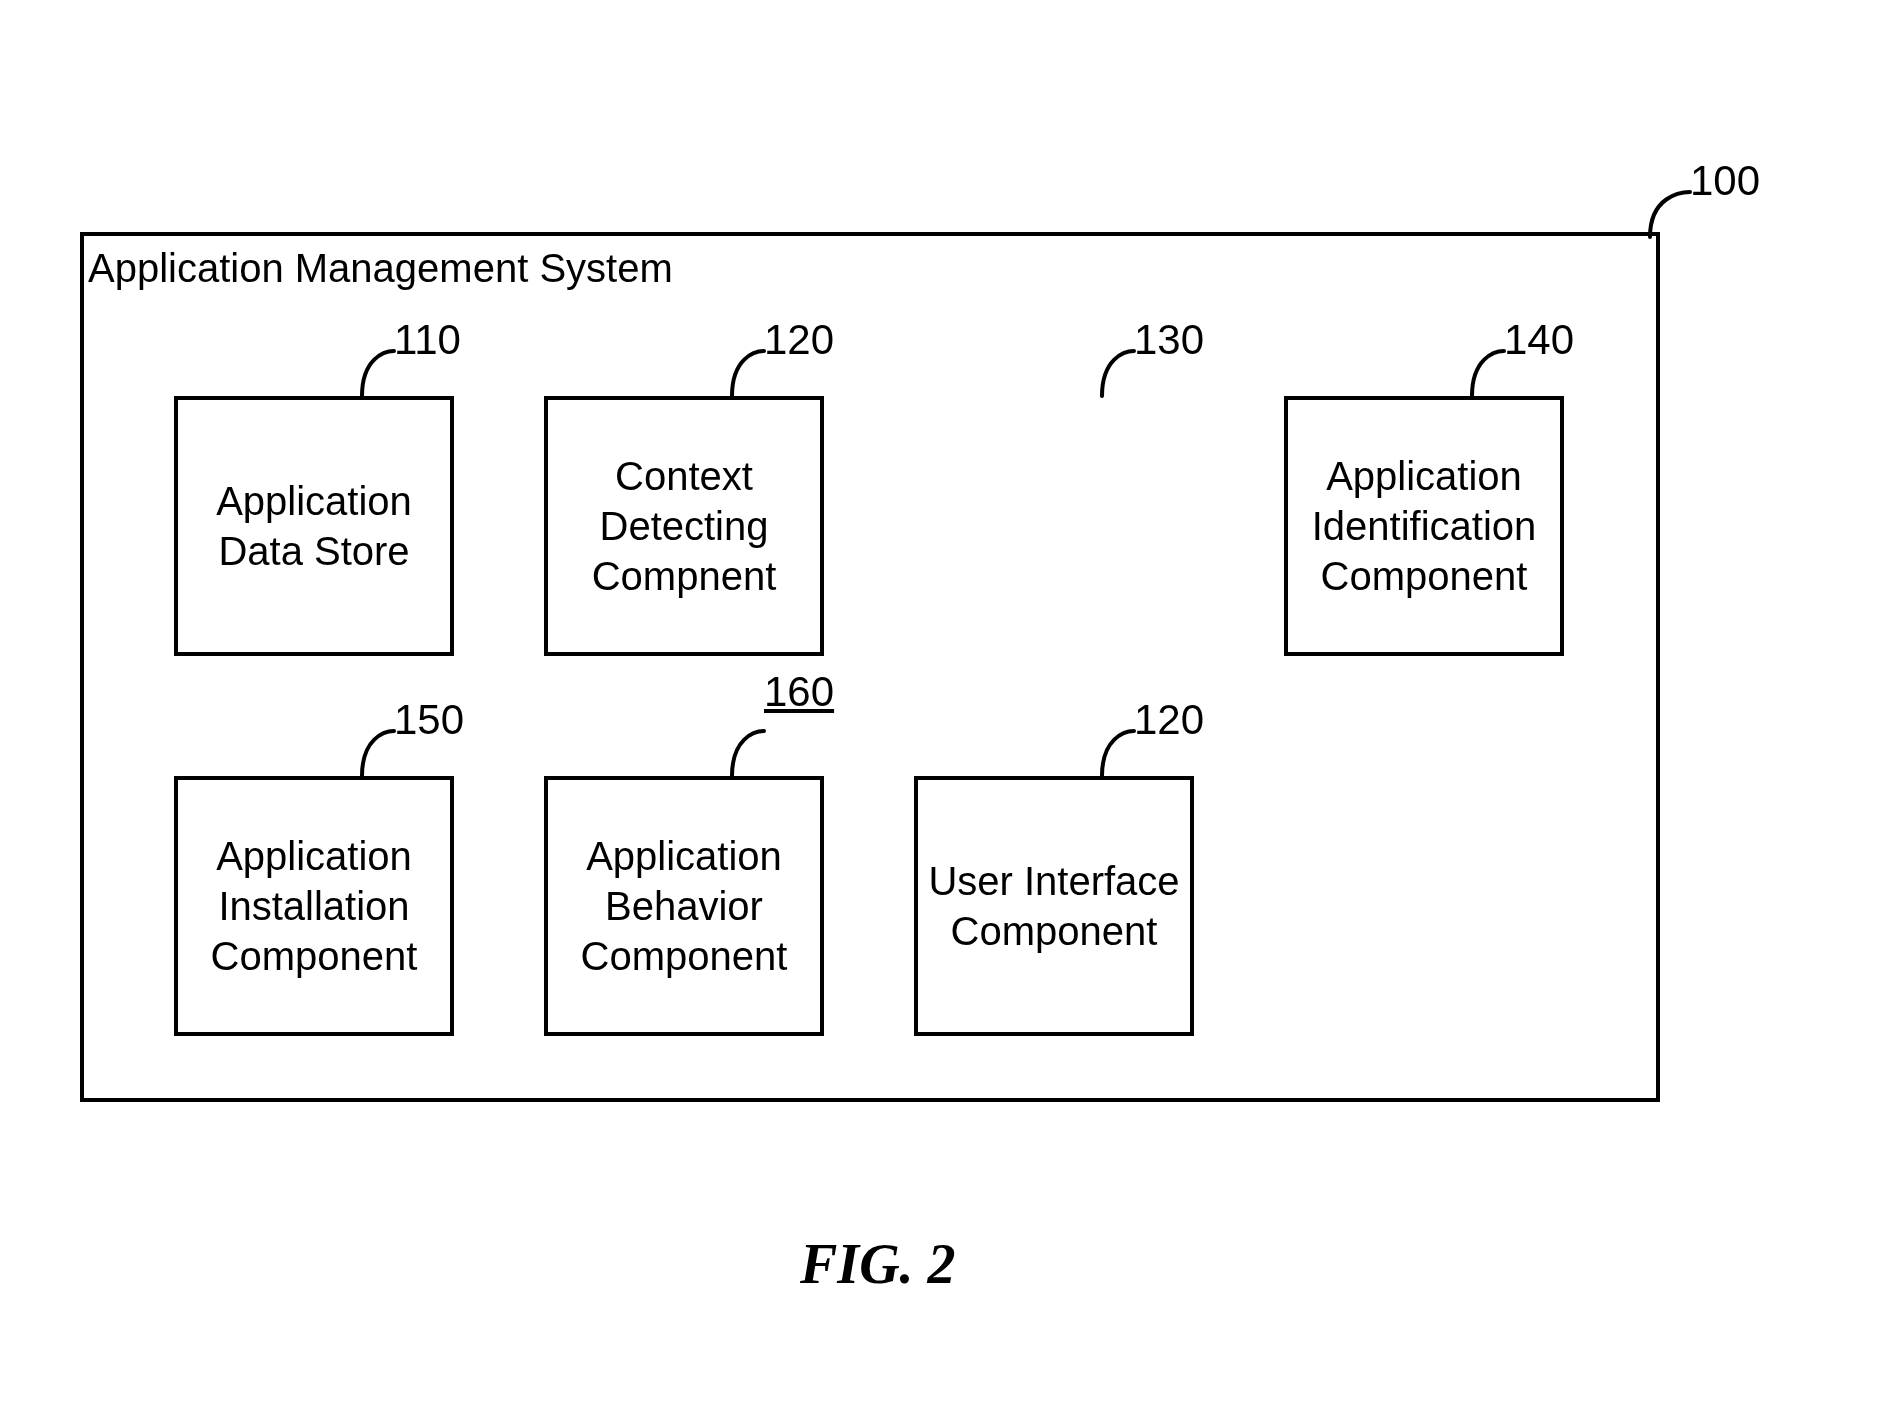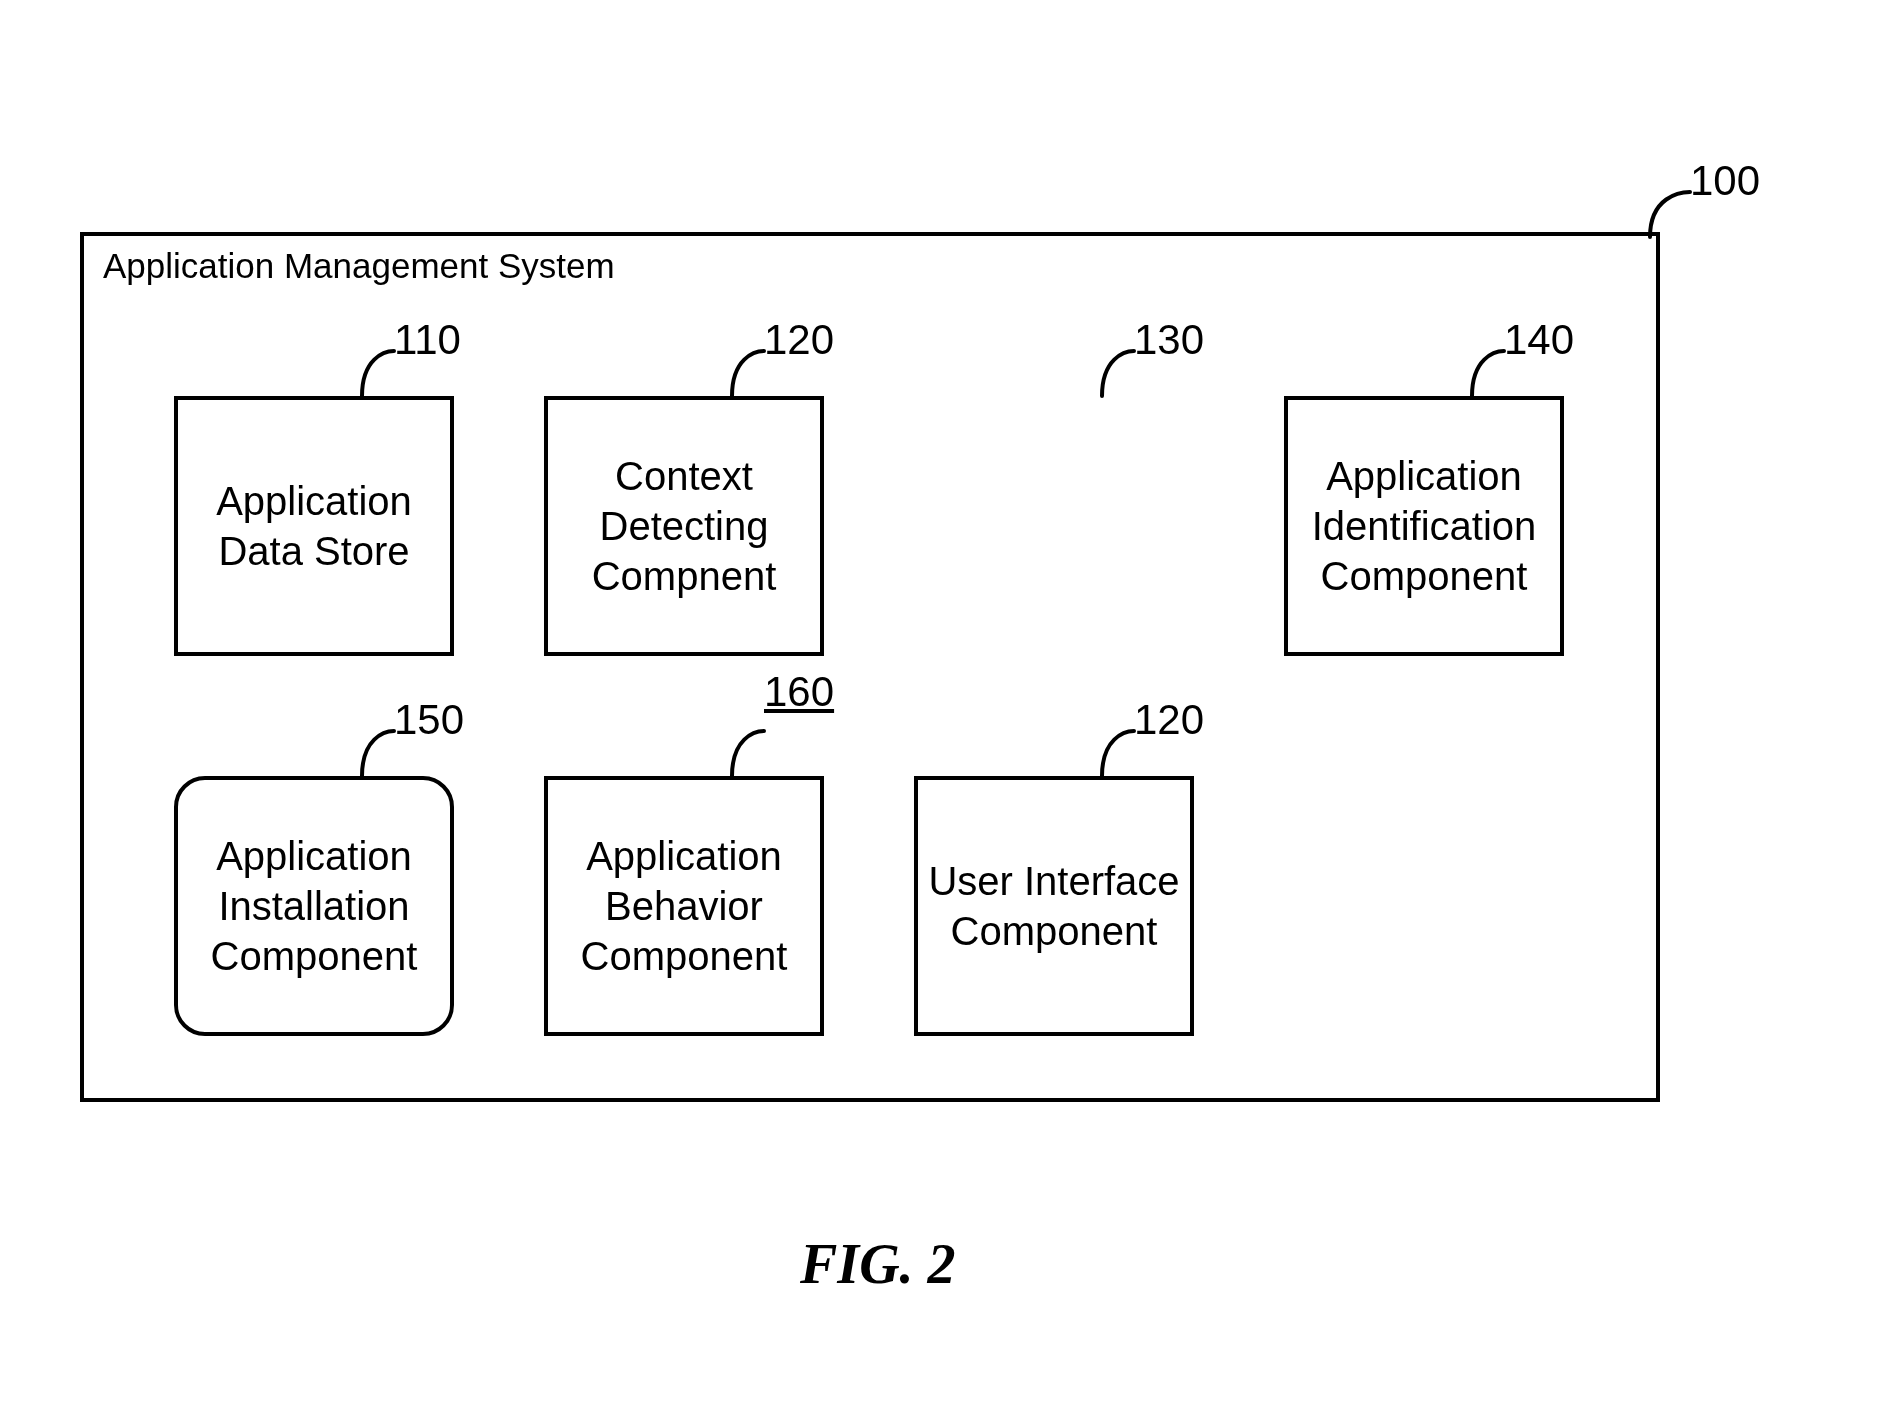--- a/index.html
+++ b/index.html
@@ -19,23 +19,23 @@
     position: absolute;
     left: 80px;
     top: 220px;
     width: 1580px;
     height: 870px;
     border: 4px solid #000;
     box-sizing: border-box;
   }
   .outer-title {
     position: absolute;
-    left: 19px;
+    left: 4px;
     top: 10px;
-    font-size: 35px;
+    font-size: 40px;
   }
   .component-box {
     position: absolute;
     width: 280px;
     height: 260px;
     border: 4px solid #000;
     box-sizing: border-box;
     display: flex;
     align-items: center;
     justify-content: center;
@@ -82,21 +82,21 @@
     <div class="component-box" style="left:90px;  top:160px;">
         <span>Application Data Store</span>
       </div>
     <div class="component-box" style="left:460px; top:160px;">
         <span>Context Detecting Compnent</span>
       </div>
     <div class="component-box" style="left:1200px;top:160px;">
         <span>Application Identification Component</span>
       </div>
 
-    <div class="component-box" style="left:90px;  top:540px;border-radius:31px;">
+    <div class="component-box" style="left:90px;  top:540px;">
         <span>Application Installation Component</span>
       </div>
     <div class="component-box" style="left:830px; top:540px;">
         <span>User Interface Component</span>
       </div>
     <div class="component-box" style="left:460px; top:540px;">
         <span>Application Behavior Component</span>
       </div>
 
     <div class="ref-label" style="left:310px;  top:80px;">110</div>

